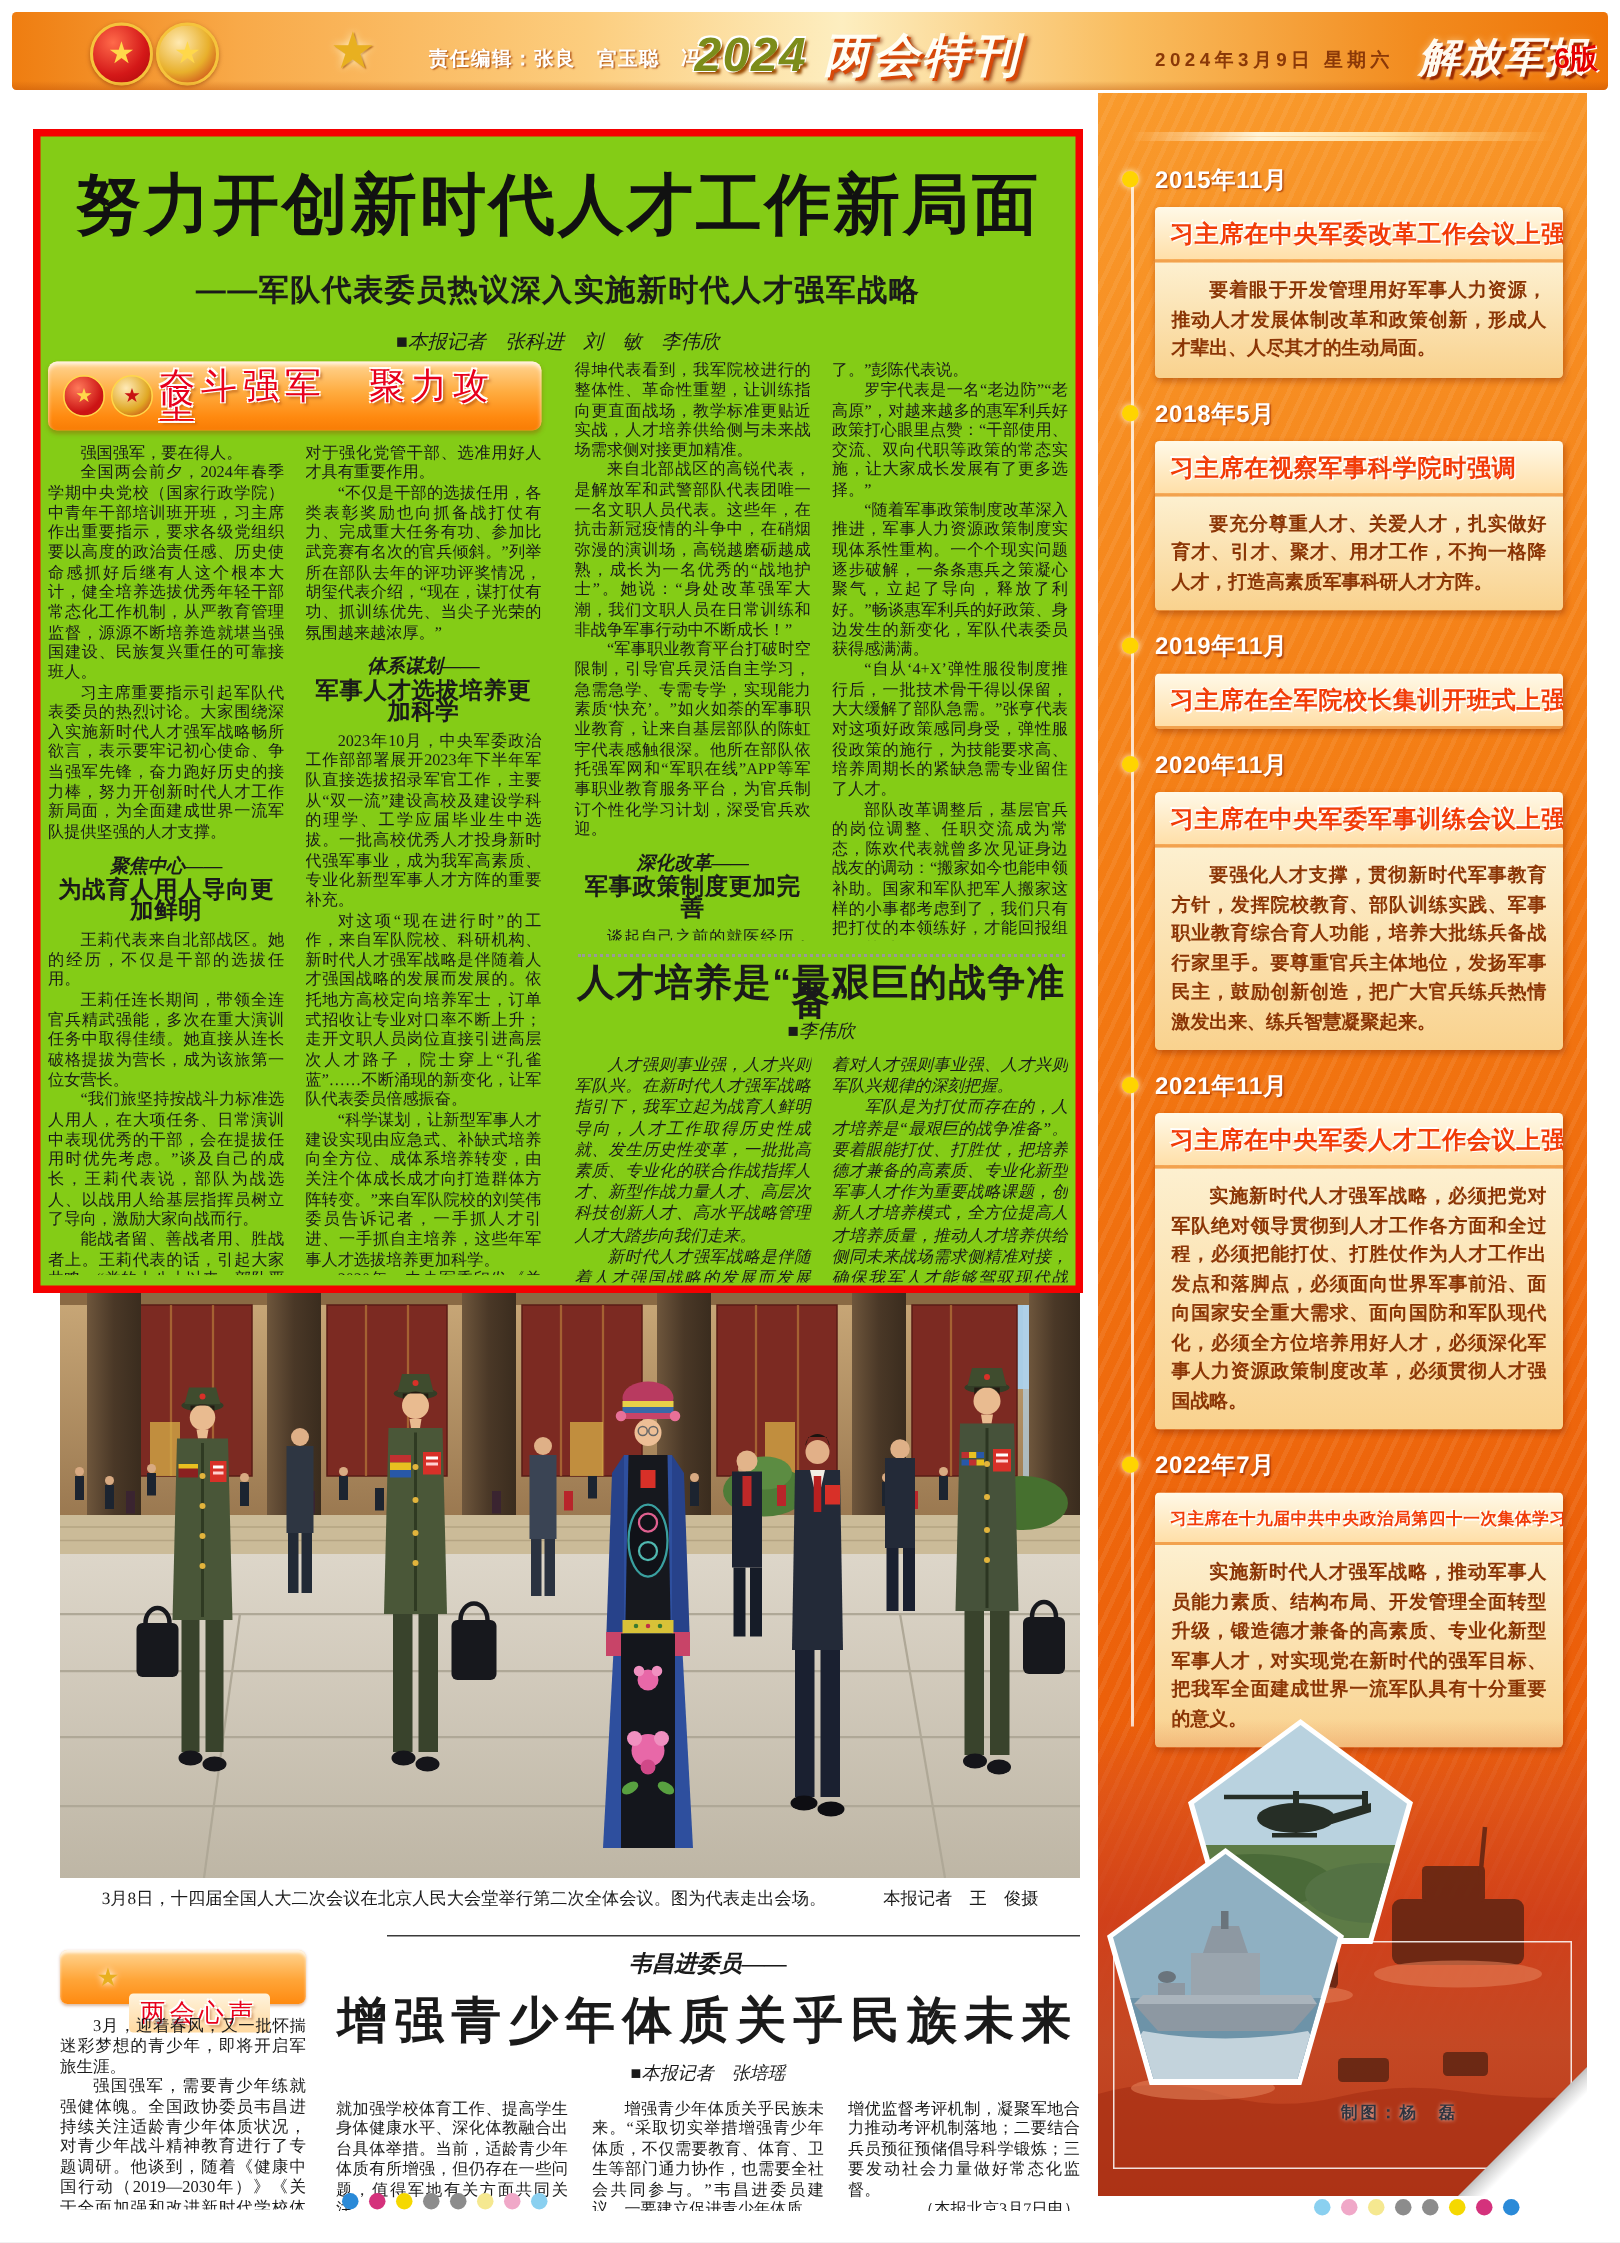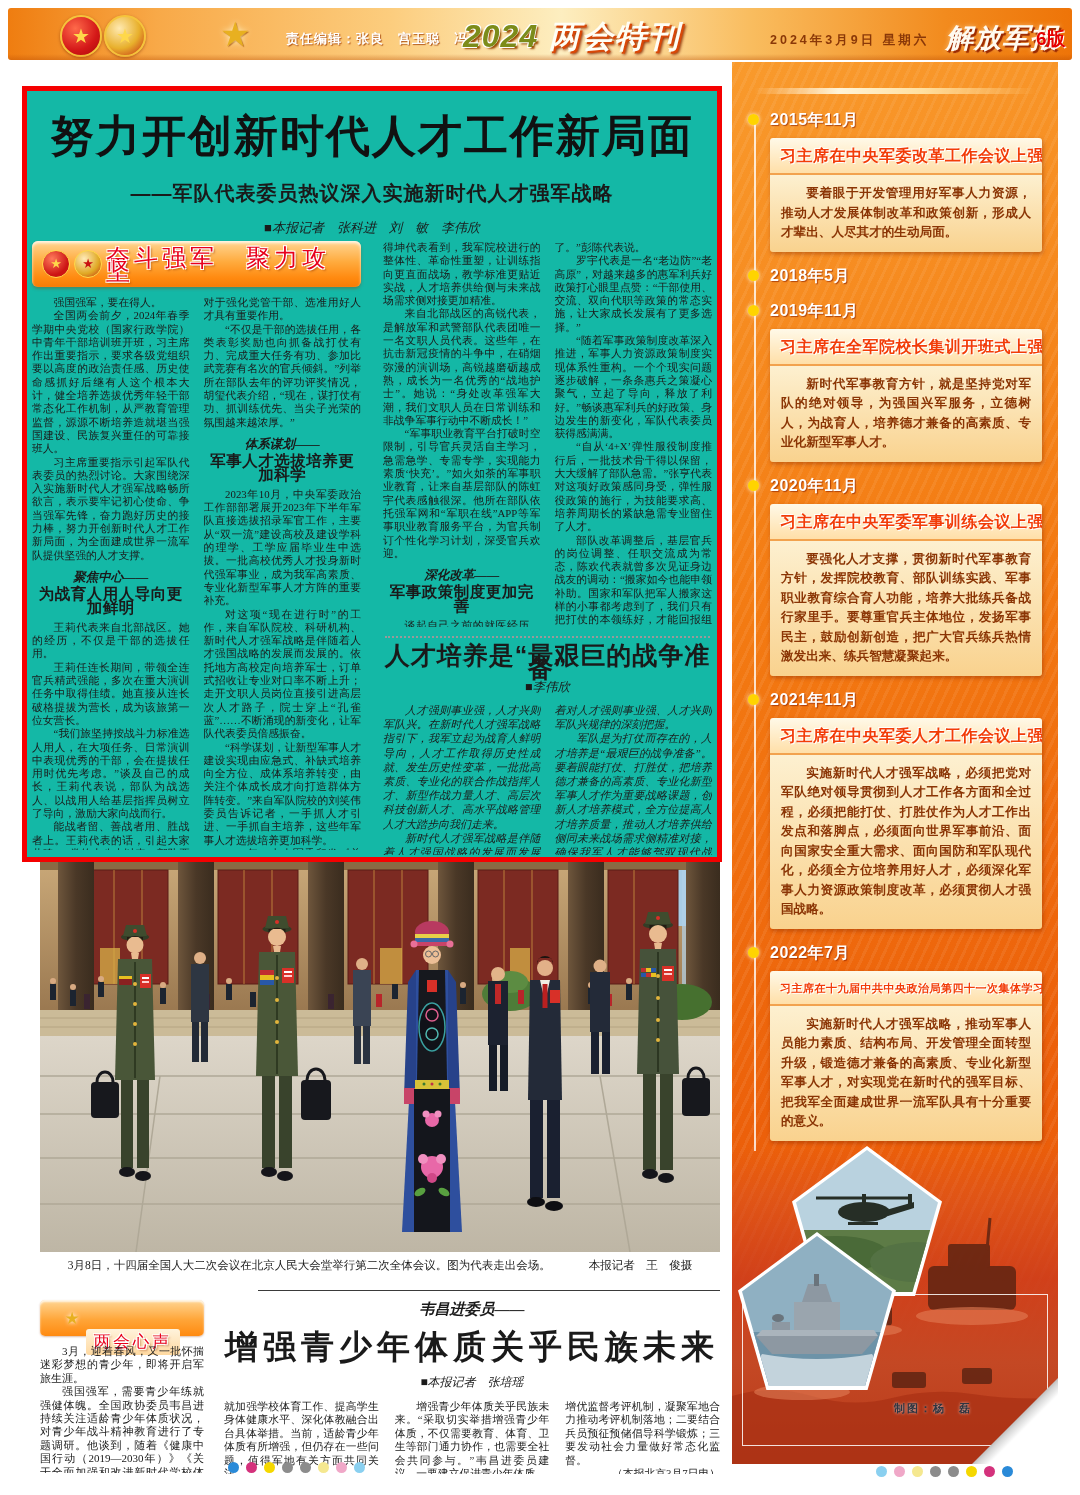--- a/index.html
+++ b/index.html
@@ -28,21 +28,21 @@
     text-shadow:-1px -1px 0 #fff,1px -1px 0 #fff,-1px 1px 0 #fff,2px 2px 2px #9a4a00;}
   .mast-title .t{font-size:31px;color:#fffef5;margin-left:6px;letter-spacing:2px;
     text-shadow:2px 2px 0 #d84808,3px 3px 3px #8a2800;}
   .mast-date{position:absolute;left:762px;top:24px;font-size:12.5px;font-weight:700;color:#8a3808;letter-spacing:3px;}
   .paper-name{position:absolute;left:938px;top:12px;font-size:27px;font-weight:900;font-style:italic;
     color:#fffaf0;letter-spacing:1px;text-shadow:2px 2px 1px #9a2800,0 0 5px rgba(255,240,200,.6);}
   .page-no{position:absolute;left:1028px;top:18px;font-size:19px;font-weight:900;color:#e60000;
     text-shadow:1px 1px 0 #fff;}
 
   
-  .leadbox{position:absolute;left:22px;top:86px;width:690px;height:766px;border:5px solid #f50000;background:#14b8a6;}
+  .leadbox{position:absolute;left:22px;top:86px;width:690px;height:766px;border:5px solid #f50000;background:#84cc16;}
   .lead-headline{margin:16px 8px 0;text-align:center;font-size:44px;font-weight:900;letter-spacing:2px;color:#111;}
   .lead-sub{margin-top:14px;text-align:center;font-size:20px;font-weight:700;letter-spacing:1px;}
   .lead-byline{margin-top:12px;text-align:center;font-size:13px;font-style:italic;}
   .lead-cols{position:absolute;left:5px;top:150px;width:680px;display:flex;gap:22px;}
   .half{width:329px;}
   .banner{height:46px;border-radius:6px;display:flex;align-items:center;padding:0 10px;
     background:linear-gradient(180deg,#ffd694 0%,#ffab3e 45%,#ff8a10 80%,#f87c04 100%);
     box-shadow:inset 0 2px 3px rgba(255,255,255,.8),0 2px 3px rgba(150,60,0,.35);margin-bottom:9px;}
   .mini-emblem{width:26px;height:26px;border-radius:50%;flex:0 0 auto;margin-right:4px;
     background:radial-gradient(circle at 35% 30%,#ff7a5a,#cc1414 65%);border:1.5px solid #ffd84a;
@@ -555,26 +555,29 @@
       <div class="tl-line"></div>
       <div class="sb-entry">
         <div class="sb-date">2015年11月</div>
         <div class="sb-panel">
             <div class="sb-head">习主席在中央军委改革工作会议上强调</div>
         <div class="sb-body">要着眼于开发管理用好军事人力资源，推动人才发展体制改革和政策创新，形成人才辈出、人尽其才的生动局面。</div>
           </div>
       </div>
       <div class="sb-entry">
         <div class="sb-date">2018年5月</div>
+        <div class="sb-panel">
+            <div class="sb-head">习主席在视察军事科学院时强调</div>
+        <div class="sb-body">要充分尊重人才、关爱人才，扎实做好育才、引才、聚才、用才工作，不拘一格降人才，打造高素质军事科研人才方阵。</div>
+          </div>
       </div>
       <div class="sb-entry">
         <div class="sb-date">2019年11月</div>
         <div class="sb-panel">
             <div class="sb-head">习主席在全军院校长集训开班式上强调</div>
-        <div class="sb-body">新时代军事教育方针，就是坚持党对军队的绝对领导，为强国兴军服务，立德树人，为战育人，培养德才兼备的高素质、专业化新型军事人才。</div>
           </div>
       </div>
       <div class="sb-entry">
         <div class="sb-date">2020年11月</div>
         <div class="sb-panel">
             <div class="sb-head">习主席在中央军委军事训练会议上强调</div>
         <div class="sb-body">要强化人才支撑，贯彻新时代军事教育方针，发挥院校教育、部队训练实践、军事职业教育综合育人功能，培养大批练兵备战行家里手。要尊重官兵主体地位，发扬军事民主，鼓励创新创造，把广大官兵练兵热情激发出来、练兵智慧凝聚起来。</div>
           </div>
       </div>
       <div class="sb-entry">

